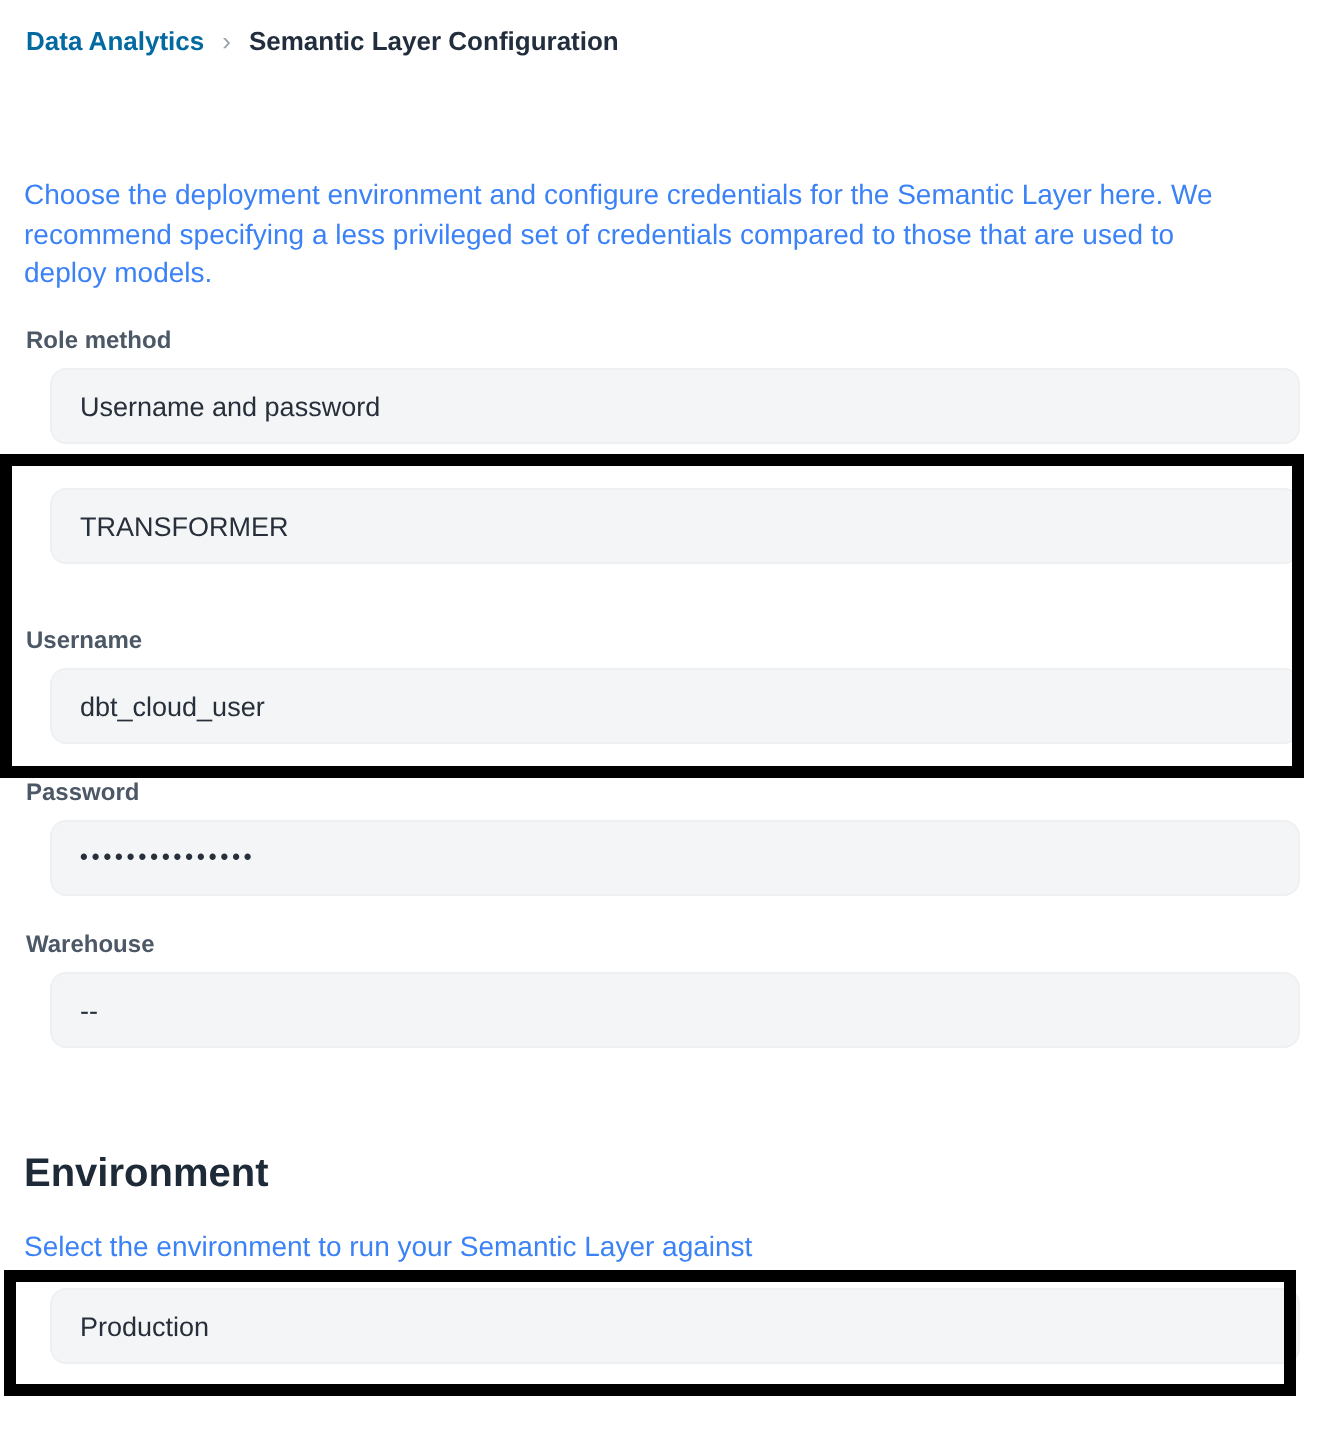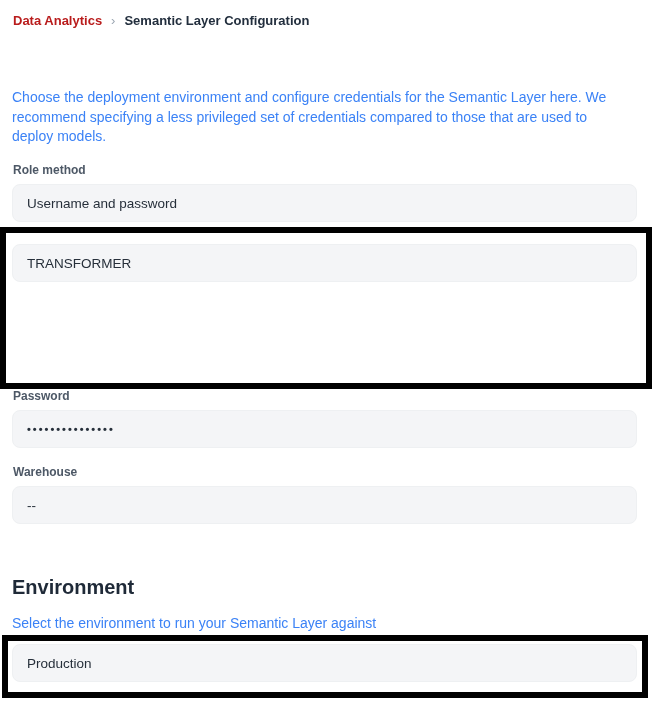--- a/index.html
+++ b/index.html
@@ -20,21 +20,21 @@
     position: absolute;
     left: 13px;
     top: 13px;
     display: flex;
     align-items: center;
     font-size: 13px;
     font-weight: 700;
     line-height: 16px;
     white-space: nowrap;
   }
-  .crumb-parent { color: #b91c1c; cursor: pointer; }
+  .crumb-parent { color: #0369a1; cursor: pointer; }
   .crumb-sep {
     color: #9aa5b1;
     font-weight: 400;
     font-size: 13px;
     margin: 0 9px;
   }
   .crumb-current { color: #222e3d; }
 
   
   .section-title {
@@ -82,20 +82,21 @@
     height: 38px;
     background: #f4f5f7;
     border: 1px solid #eef0f2;
     border-radius: 8px;
     display: flex;
     align-items: center;
     padding: 0 14px;
     font-size: 13.5px;
     color: #262f3a;
     cursor: pointer;
+    margin-left: 13px;
   }
   .field-auth      { top: 163px; }
   .field-role      { top: 237px; }
   .field-username  { top: 313px; }
   .field-password  { top: 389px; }
   .field-warehouse { top: 465px; }
 
   .masked {
     font-size: 11px;
     letter-spacing: 2px;
@@ -137,20 +138,24 @@
 
   <div class="field field-auth">
     <div class="field-label">Role method</div>
     <div class="field-input">Username and password</div>
   </div>
 
   <div class="field field-role">
     <div class="field-input">TRANSFORMER</div>
   </div>
 
+  <div class="field field-username">
+    <div class="field-label">Username</div>
+    <div class="field-input">dbt_cloud_user</div>
+  </div>
 
   <div class="field field-warehouse">
     <div class="field-label">Warehouse</div>
     <div class="field-input">--</div>
   </div>
 
   <div class="field field-password">
     <div class="field-label">Password</div>
     <div class="field-input masked">•••••••••••••••</div>
   </div>

